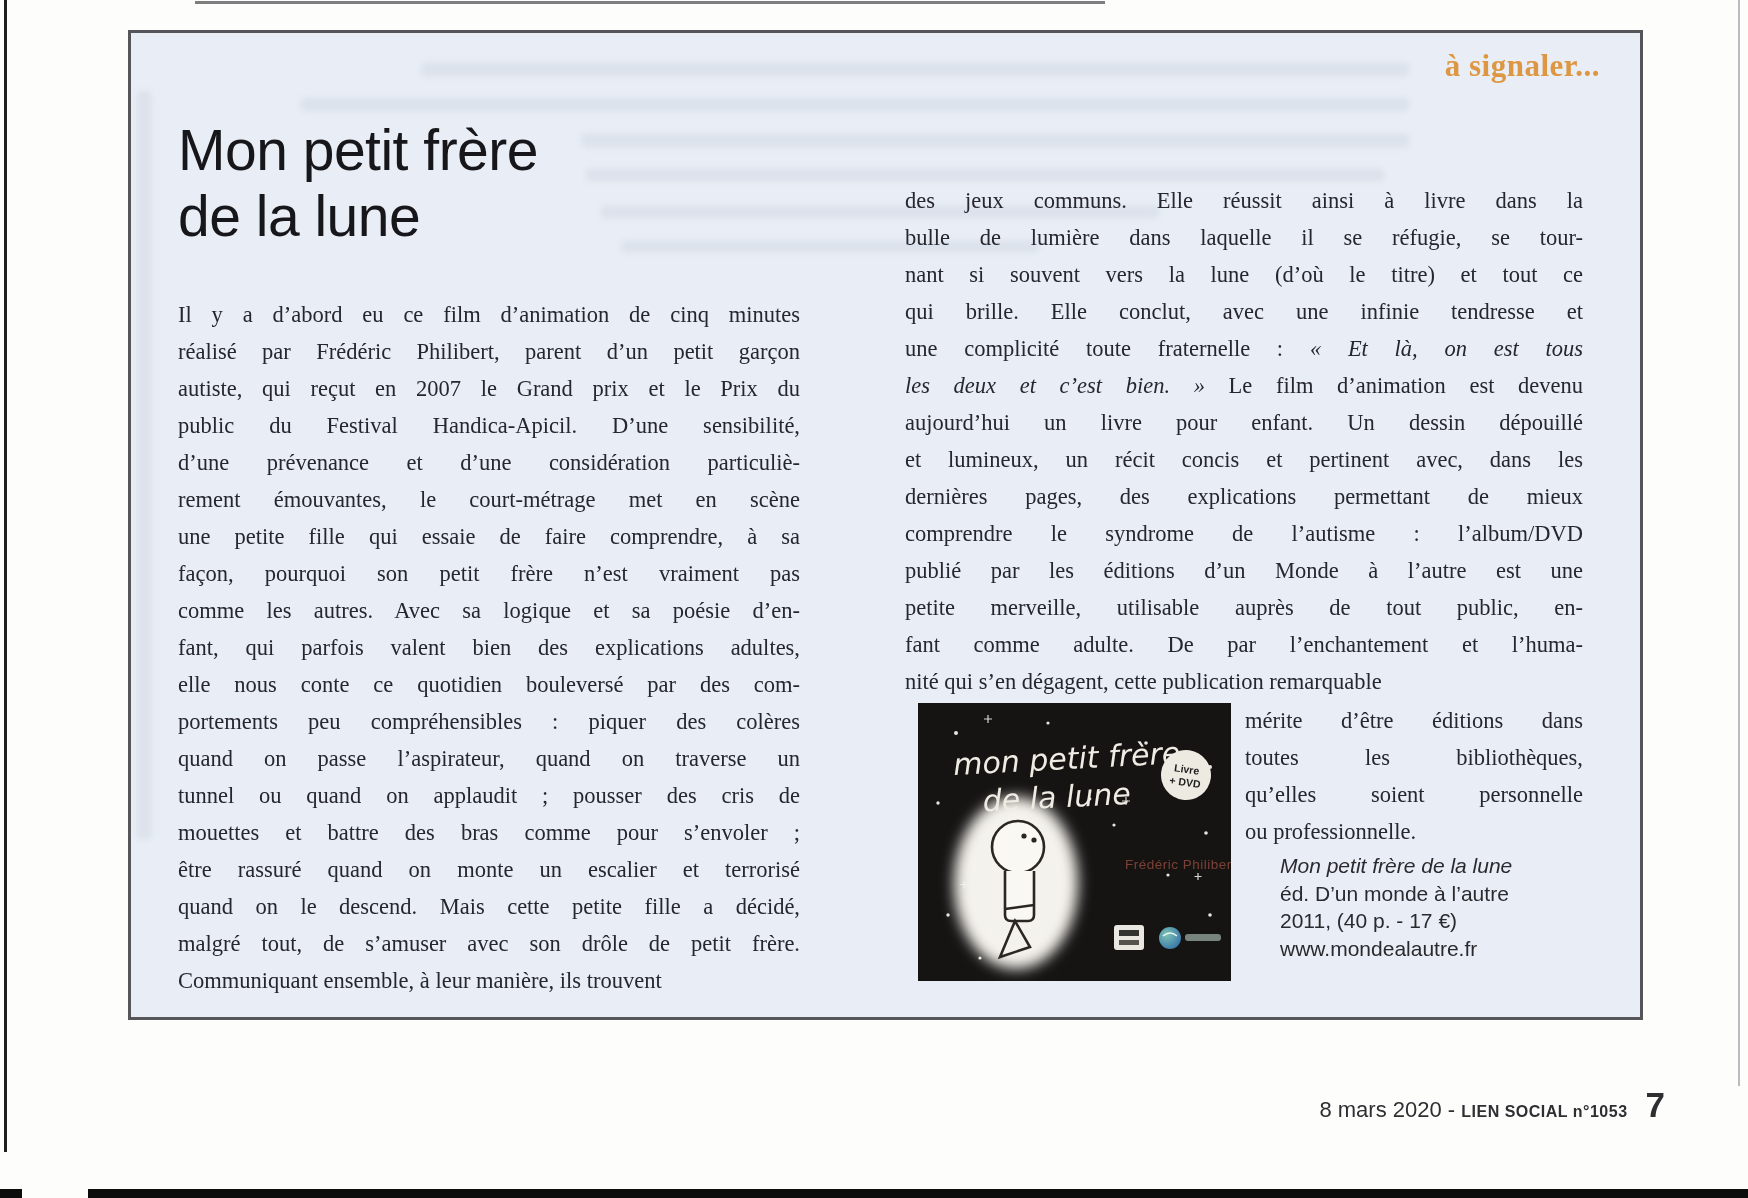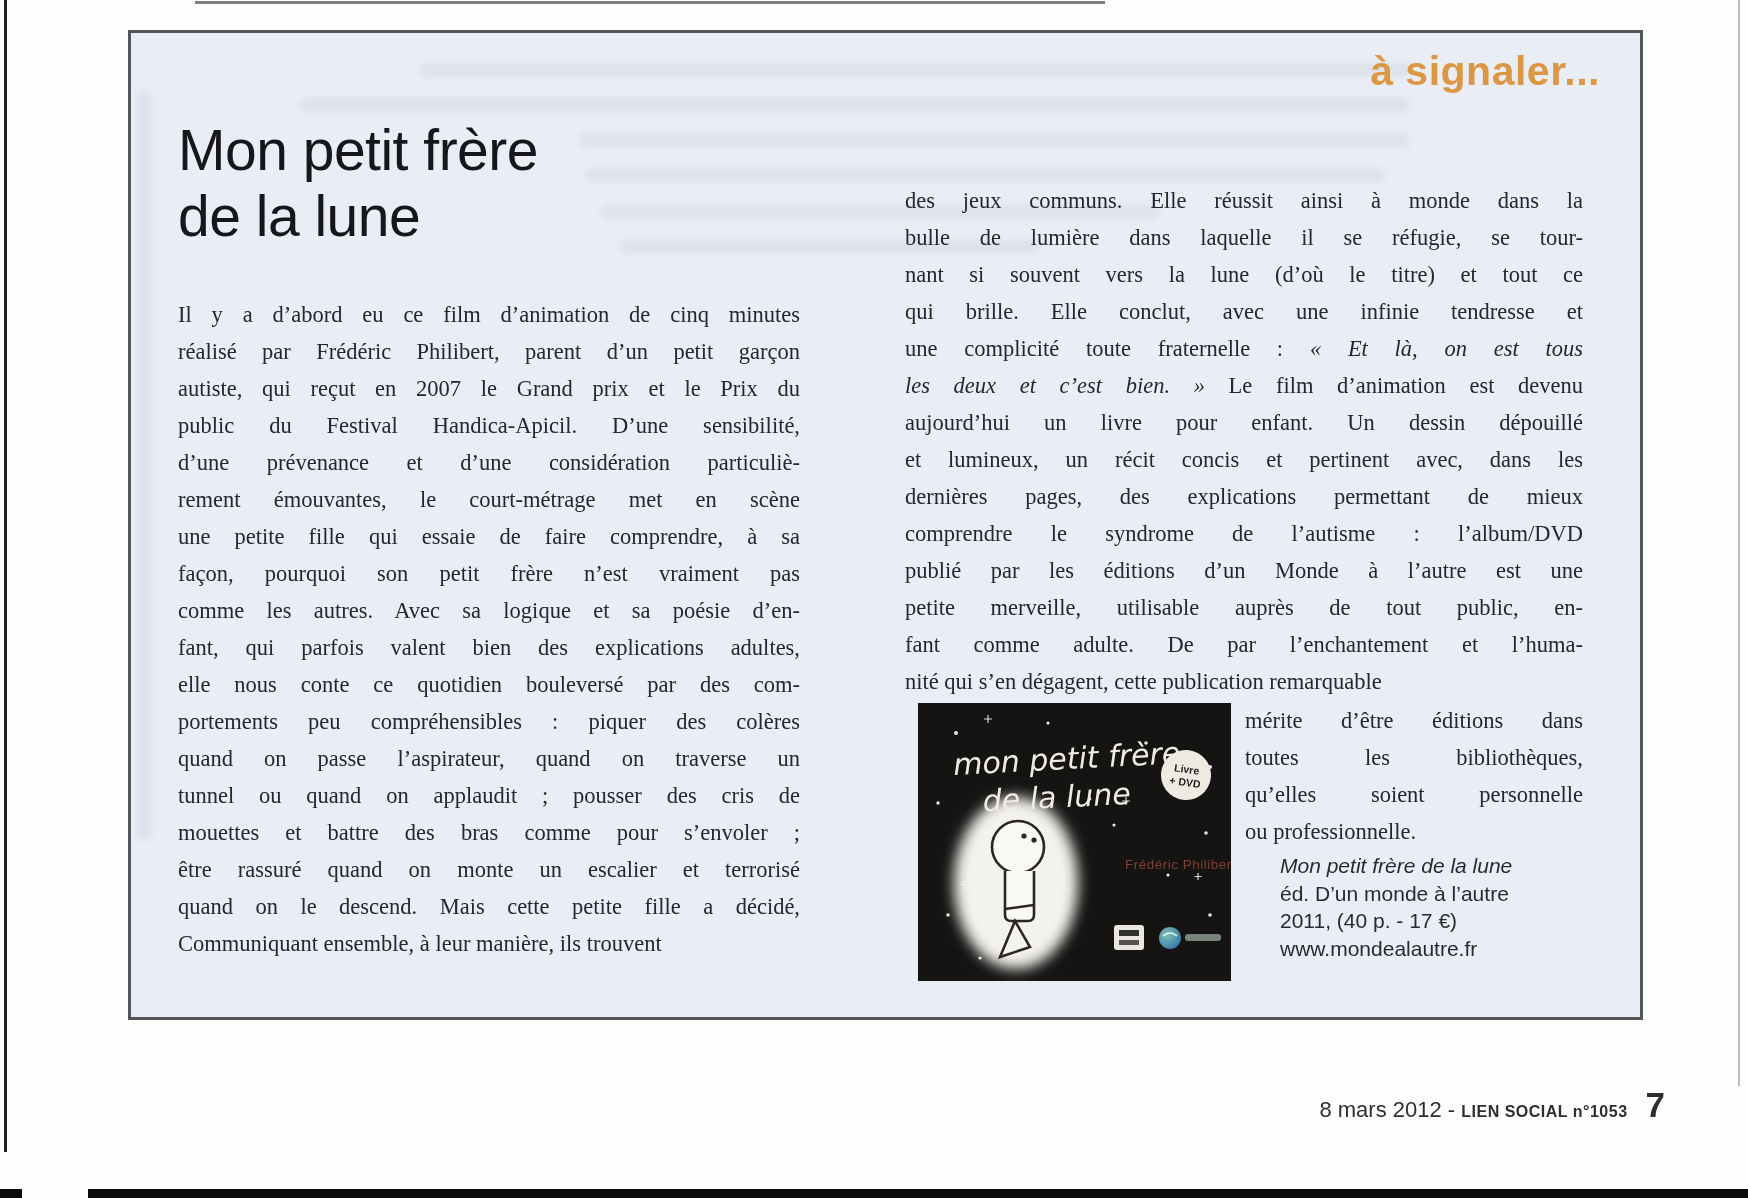--- a/index.html
+++ b/index.html
@@ -13,21 +13,21 @@
   .scan-chip{position:absolute;left:0;top:1189px;width:22px;height:9px;background:#0c0c0d;}
 
   
   .article-box{position:absolute;left:128px;top:30px;width:1515px;height:990px;
                background:#e9eef6;border:3px solid #55555a;box-sizing:border-box;}
 
   
   .ghost{position:absolute;background:#7b87a0;opacity:.11;filter:blur(3px);border-radius:6px;}
 
   .signal-label{position:absolute;left:980px;top:48px;width:620px;text-align:right;
-                font-family:Liberation Sans, sans-serif;font-size:41px;font-weight:600;
+                font-family:Liberation Serif, serif;font-size:31px;font-weight:600;
                 color:#dd9742;letter-spacing:.5px;}
 
   .article-title{position:absolute;left:178px;top:118px;width:640px;
                  font-family:"Liberation Sans", sans-serif;font-size:57px;font-weight:400;
                  line-height:1.15;color:#17171b;letter-spacing:-.5px;}
 
   .col{position:absolute;font-size:22.5px;color:#26262e;line-height:37px;}
   .col-left{left:178px;top:296px;width:622px;}
   .col-right{left:905px;top:182px;width:678px;}
   .col-wrap{left:1245px;top:702px;width:338px;}
@@ -90,24 +90,25 @@
       <div class="jline">façon, pourquoi son petit frère n’est vraiment pas</div>
       <div class="jline">comme les autres. Avec sa logique et sa poésie d’en-</div>
       <div class="jline">fant, qui parfois valent bien des explications adultes,</div>
       <div class="jline">elle nous conte ce quotidien bouleversé par des com-</div>
       <div class="jline">portements peu compréhensibles : piquer des colères</div>
       <div class="jline">quand on passe l’aspirateur, quand on traverse un</div>
       <div class="jline">tunnel ou quand on applaudit ; pousser des cris de</div>
       <div class="jline">mouettes et battre des bras comme pour s’envoler ;</div>
       <div class="jline">être rassuré quand on monte un escalier et terrorisé</div>
       <div class="jline">quand on le descend. Mais cette petite fille a décidé,</div>
+      <div class="jline">malgré tout, de s’amuser avec son drôle de petit frère.</div>
       <div class="jline jline-last">Communiquant ensemble, à leur manière, ils trouvent</div>
     </div>
   <div class="col col-right">
-      <div class="jline">des jeux communs. Elle réussit ainsi à monde dans la</div>
+      <div class="jline">des jeux communs. Elle réussit ainsi à livre dans la</div>
       <div class="jline">bulle de lumière dans laquelle il se réfugie, se tour-</div>
       <div class="jline">nant si souvent vers la lune (d’où le titre) et tout ce</div>
       <div class="jline">qui brille. Elle conclut, avec une infinie tendresse et</div>
       <div class="jline">une complicité toute fraternelle : <em>« Et là, on est tous</em></div>
       <div class="jline"><em>les deux et c’est bien. »</em> Le film d’animation est devenu</div>
       <div class="jline">aujourd’hui un livre pour enfant. Un dessin dépouillé</div>
       <div class="jline">et lumineux, un récit concis et pertinent avec, dans les</div>
       <div class="jline">dernières pages, des explications permettant de mieux</div>
       <div class="jline">comprendre le syndrome de l’autisme : l’album/DVD</div>
       <div class="jline">publié par les éditions d’un Monde à l’autre est une</div>
@@ -196,18 +197,18 @@
   </div>
 
   <div class="reference">
     <div class="ref-title">Mon petit frère de la lune</div>
     <div>éd. D’un monde à l’autre</div>
     <div>2011, (40 p. - 17 €)</div>
     <div>www.mondealautre.fr</div>
   </div>
 
   <div class="footer">
-    <span class="f-date">8 mars 2012 - </span>
+    <span class="f-date">8 mars 2020 - </span>
     <span class="f-journal">LIEN SOCIAL n°1053</span>
     <span class="f-page">7</span>
   </div>
 
 </div>
 
 </body></html>

